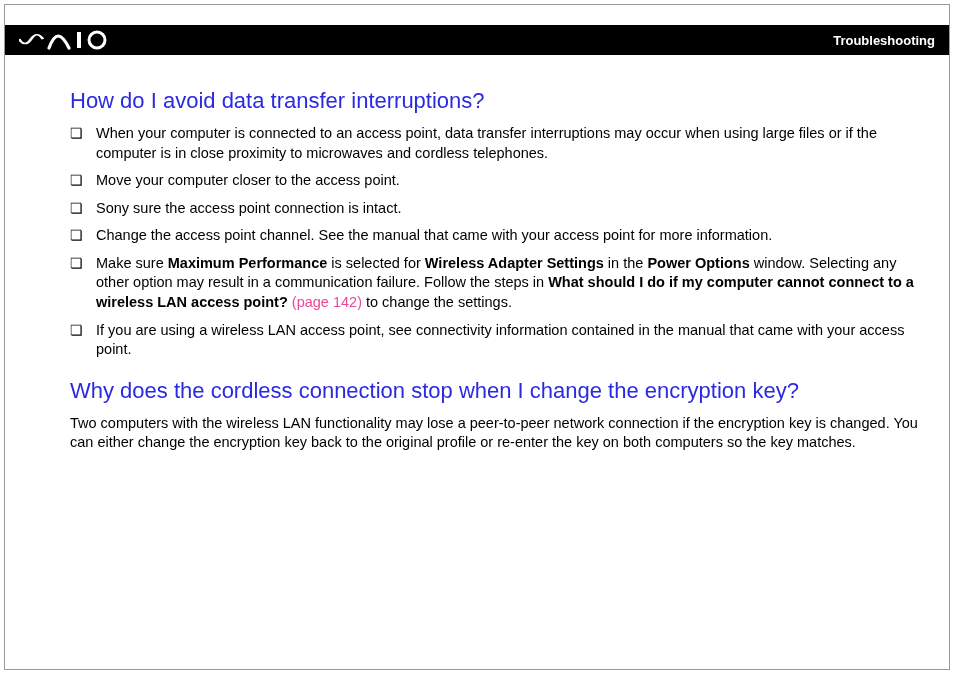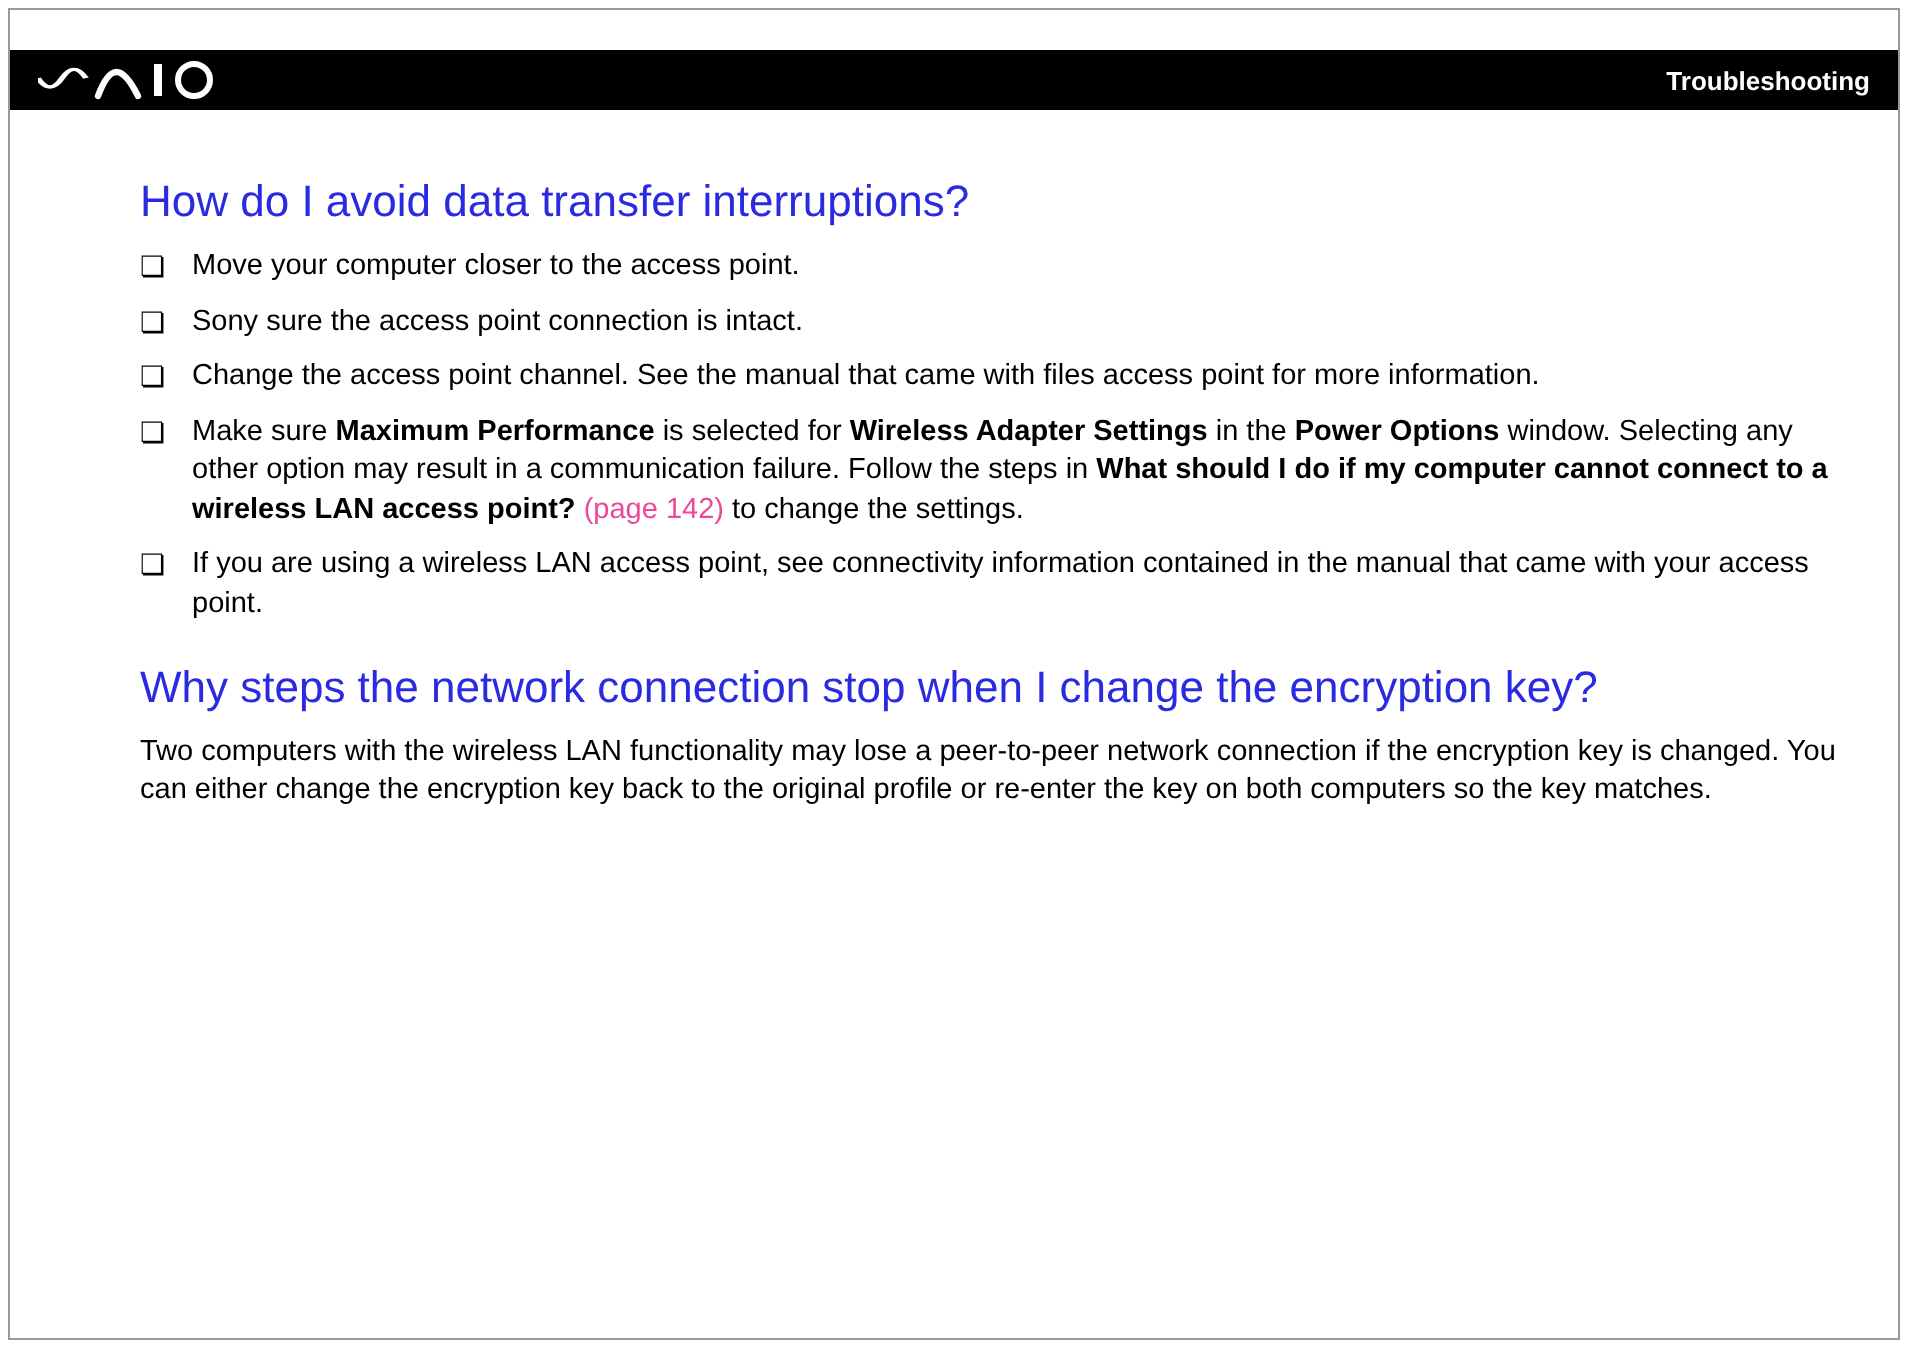--- a/index.html
+++ b/index.html
@@ -88,28 +88,29 @@
       <circle cx="78" cy="10" r="8" stroke="#fff" stroke-width="3" fill="none"></circle>
     </svg>
   </div>
   <div class="section-label">Troubleshooting</div>
 </div>
 
 <div class="content">
 
   <h2>How do I avoid data transfer interruptions?</h2>
   <ul>
+    <li>When your computer is connected to an access point, data transfer interruptions may occur when using large files or if the computer is in close proximity to microwaves and cordless telephones.</li>
     <li>Move your computer closer to the access point.</li>
     <li>Sony sure the access point connection is intact.</li>
-    <li>Change the access point channel. See the manual that came with files access point for more information.</li>
+    <li>Change the access point channel. See the manual that came with your access point for more information.</li>
     <li>
       <span>Make sure </span><span class="bold">Maximum Performance</span><span> is selected for </span><span class="bold">Wireless Adapter Settings</span><span> in the </span><span class="bold">Power Options</span><span> window. Selecting any other option may result in a communication failure. Follow the steps in </span><span class="bold">What should I do if my computer cannot connect to a wireless LAN access point?</span><span class="ref-link"> (page 142)</span><span> to change the settings.</span>
     </li>
   </ul>
 
   <ul>
     <li>If you are using a wireless LAN access point, see connectivity information contained in the manual that came with your access point.</li>
   </ul>
 
-  <h2>Why steps the network connection stop when I change the encryption key?</h2>
+  <h2>Why does the cordless connection stop when I change the encryption key?</h2>
   <p class="body">Two computers with the wireless LAN functionality may lose a peer-to-peer network connection if the encryption key is changed. You can either change the encryption key back to the original profile or re-enter the key on both computers so the key matches.</p>
 
 </div>
 
 </body></html>

